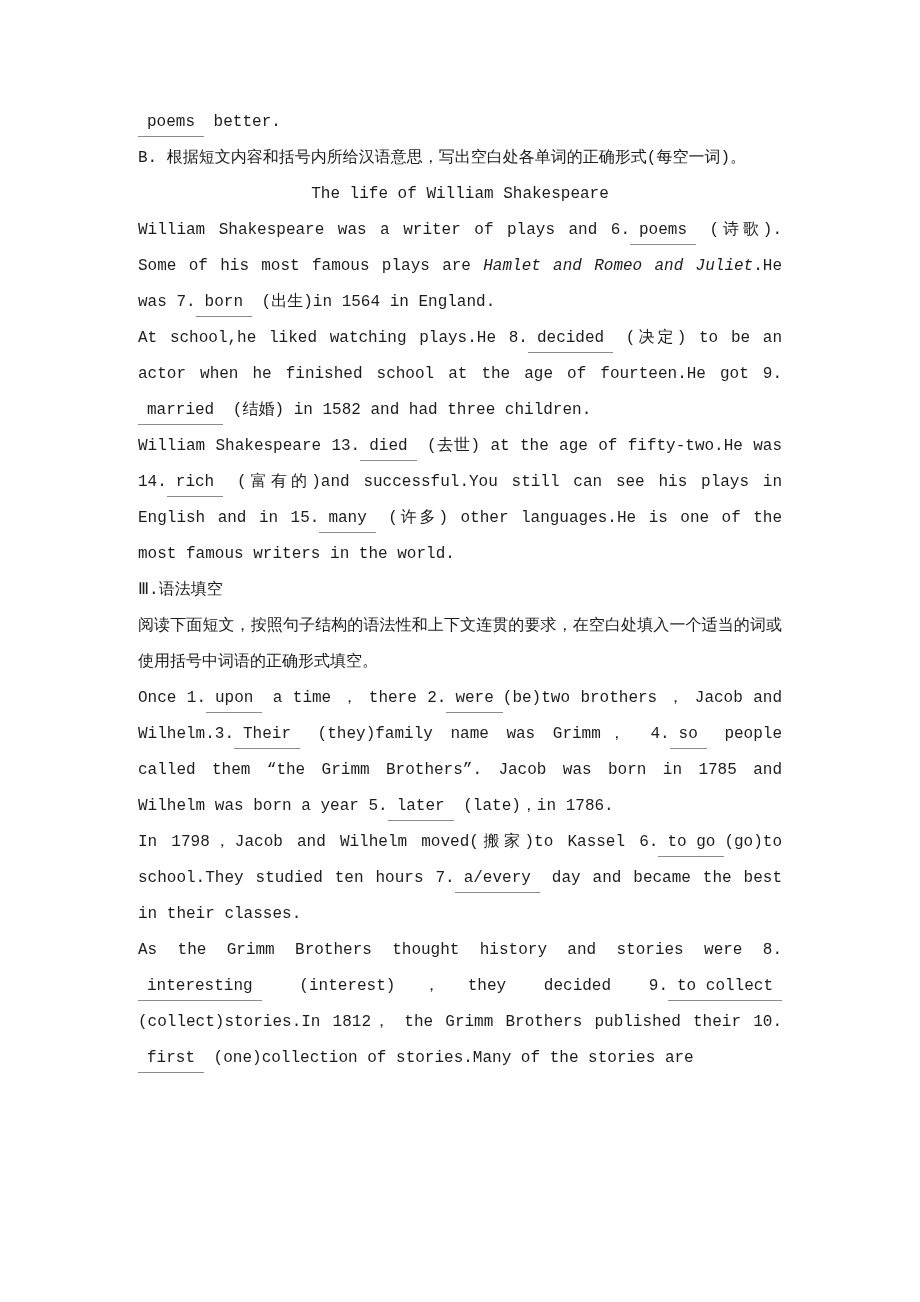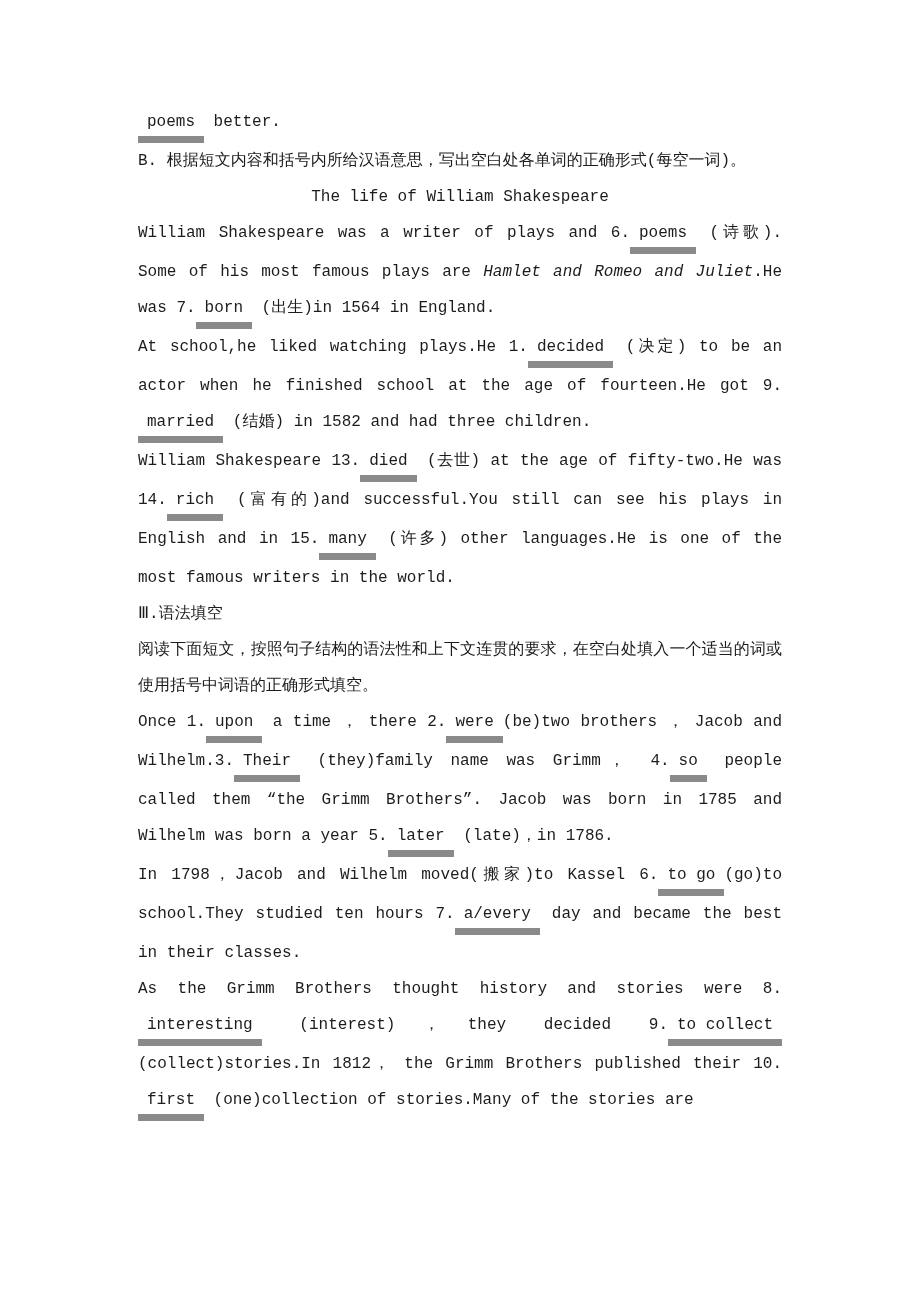--- a/index.html
+++ b/index.html
@@ -29,35 +29,35 @@
     font-weight: normal;
   }
   .block.heading {
     text-align: left;
   }
   .blank {
     display: inline-block;
     text-align: right;
     padding: 0 9px;
     line-height: 28px;
-    border-bottom: 7px solid #0369a1;
+    border-bottom: 1px solid #0369a1;
     white-space: nowrap;
   }
   .italic {
     font-style: italic;
   }
 </style>
 </head>
 <body>
 
 <div class="page" style="background: rgb(255, 255, 255); color: rgb(28, 28, 28);">
     <div class="block para"><span class="blank" style="border-bottom-color: rgb(138, 138, 138);">poems</span><span> better.</span></div>
     <div class="block para"><span>B. 根据短文内容和括号内所给汉语意思，写出空白处各单词的正确形式(每空一词)。</span></div>
     <div class="block title"><span>The life of William Shakespeare</span></div>
     <div class="block para"><span>William Shakespeare was a writer of plays and 6.</span><span class="blank" style="border-bottom-color: rgb(138, 138, 138);">poems</span><span> (诗歌). Some of his most famous plays are </span><span class="italic">Hamlet and Romeo and Juliet</span><span>.He was 7.</span><span class="blank" style="border-bottom-color: rgb(138, 138, 138);">born</span><span> (出生)in 1564 in England.</span></div>
-    <div class="block para"><span>At school,he liked watching plays.He 1.</span><span class="blank" style="border-bottom-color: rgb(138, 138, 138);">decided</span><span> (决定) to be an actor when he finished school at the age of fourteen.He got 9.</span><span class="blank" style="border-bottom-color: rgb(138, 138, 138);">married</span><span> (结婚) in 1582 and had three children.</span></div>
+    <div class="block para"><span>At school,he liked watching plays.He 8.</span><span class="blank" style="border-bottom-color: rgb(138, 138, 138);">decided</span><span> (决定) to be an actor when he finished school at the age of fourteen.He got 9.</span><span class="blank" style="border-bottom-color: rgb(138, 138, 138);">married</span><span> (结婚) in 1582 and had three children.</span></div>
     <div class="block para"><span>William Shakespeare 13.</span><span class="blank" style="border-bottom-color: rgb(138, 138, 138);">died</span><span> (去世) at the age of fifty-two.He was 14.</span><span class="blank" style="border-bottom-color: rgb(138, 138, 138);">rich</span><span> (富有的)and successful.You still can see his plays in English and in 15.</span><span class="blank" style="border-bottom-color: rgb(138, 138, 138);">many</span><span> (许多) other languages.He is one of the most famous writers in the world.</span></div>
     <div class="block heading"><span>Ⅲ.语法填空</span></div>
     <div class="block para"><span>阅读下面短文，按照句子结构的语法性和上下文连贯的要求，在空白处填入一个适当的词或使用括号中词语的正确形式填空。</span></div>
     <div class="block para"><span>Once 1.</span><span class="blank" style="border-bottom-color: rgb(138, 138, 138);">upon</span><span> a time ， there 2.</span><span class="blank" style="border-bottom-color: rgb(138, 138, 138);">were</span><span>(be)two brothers ， Jacob and Wilhelm.3.</span><span class="blank" style="border-bottom-color: rgb(138, 138, 138);">Their</span><span> (they)family name was Grimm， 4.</span><span class="blank" style="border-bottom-color: rgb(138, 138, 138);">so</span><span> people called them “the Grimm Brothers”. Jacob was born in  1785 and Wilhelm was born a year 5.</span><span class="blank" style="border-bottom-color: rgb(138, 138, 138);">later</span><span> (late)，in 1786.</span></div>
     <div class="block para"><span>In 1798，Jacob and Wilhelm  moved(搬家)to Kassel 6.</span><span class="blank" style="border-bottom-color: rgb(138, 138, 138);">to go</span><span>(go)to school.They studied ten hours 7.</span><span class="blank" style="border-bottom-color: rgb(138, 138, 138);">a/every</span><span> day and became the best in their classes.</span></div>
     <div class="block para"><span>As the Grimm Brothers thought history and stories were 8.</span><span class="blank" style="border-bottom-color: rgb(138, 138, 138);">interesting</span><span> (interest)，they decided 9.</span><span class="blank" style="border-bottom-color: rgb(138, 138, 138);">to collect</span><span> (collect)stories.In 1812， the Grimm Brothers published their 10.</span><span class="blank" style="border-bottom-color: rgb(138, 138, 138);">first</span><span> (one)collection of stories.Many of the stories are</span></div>
   </div>
 
 </body></html>

